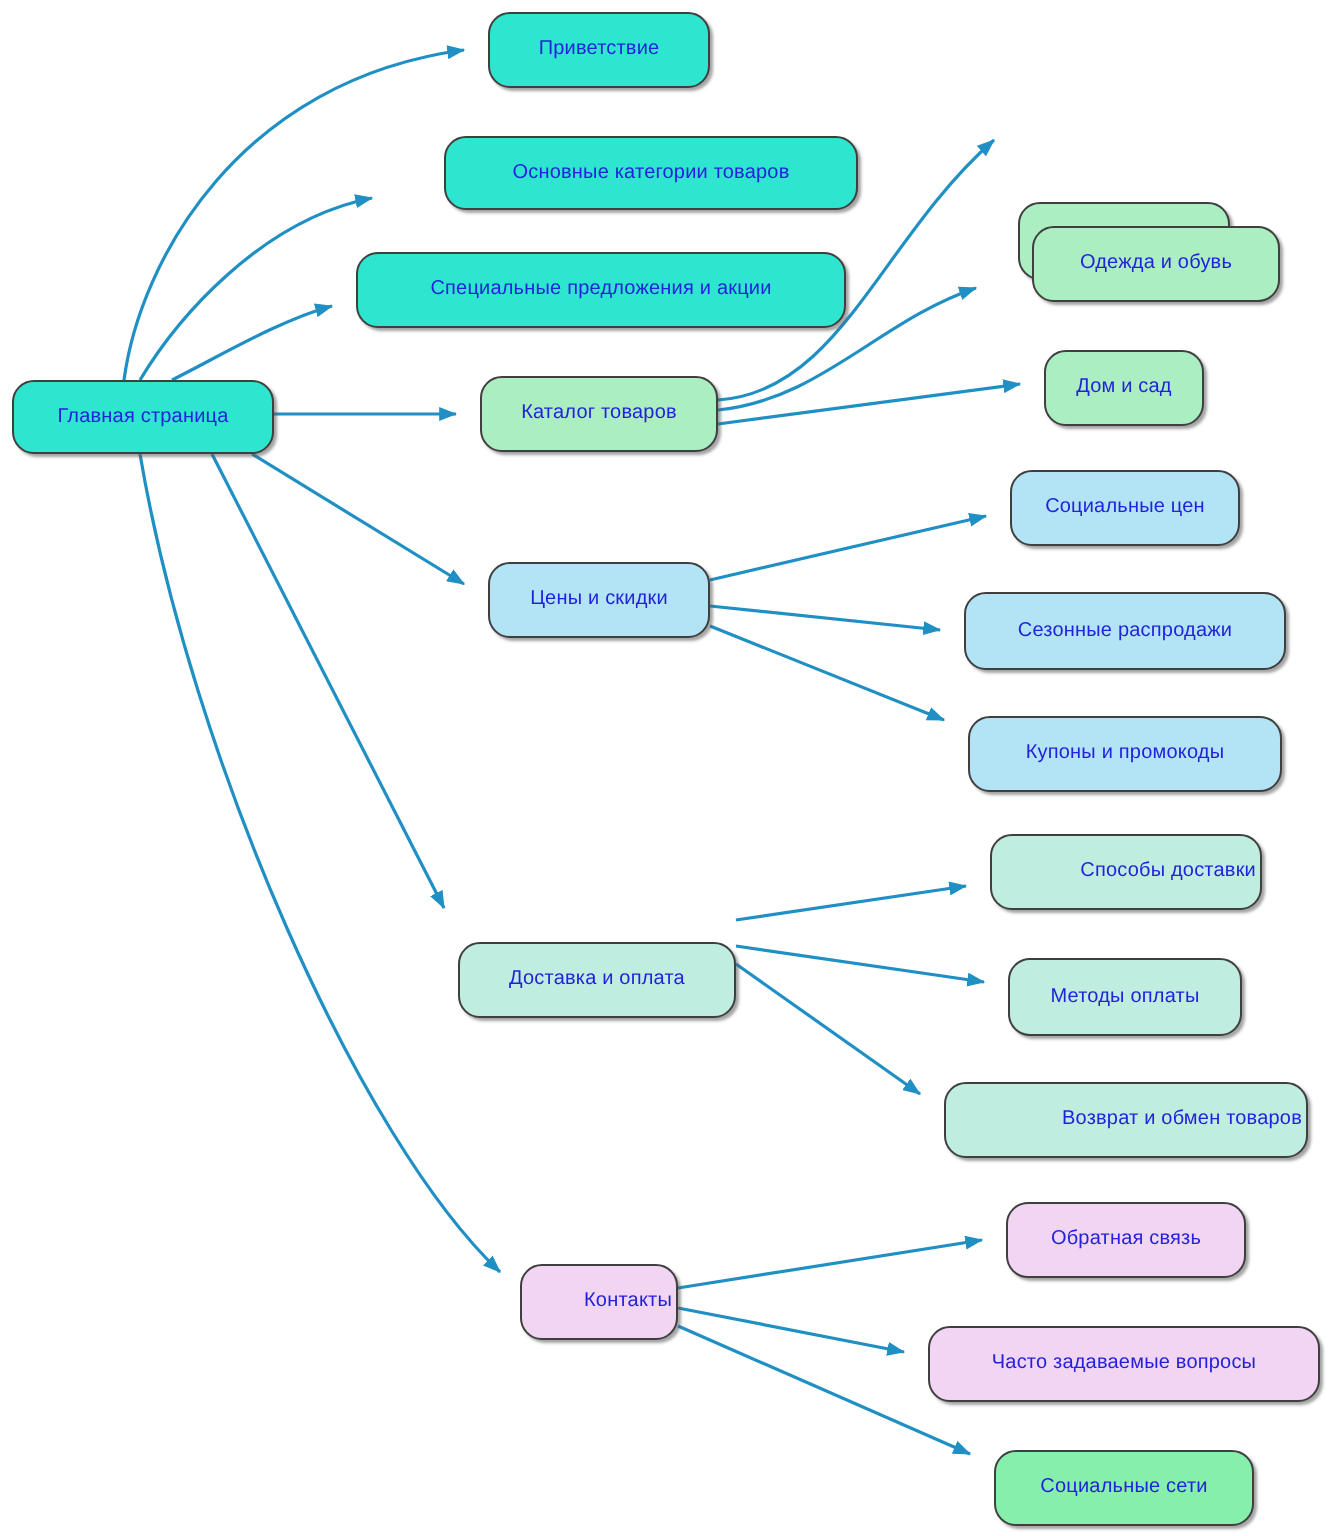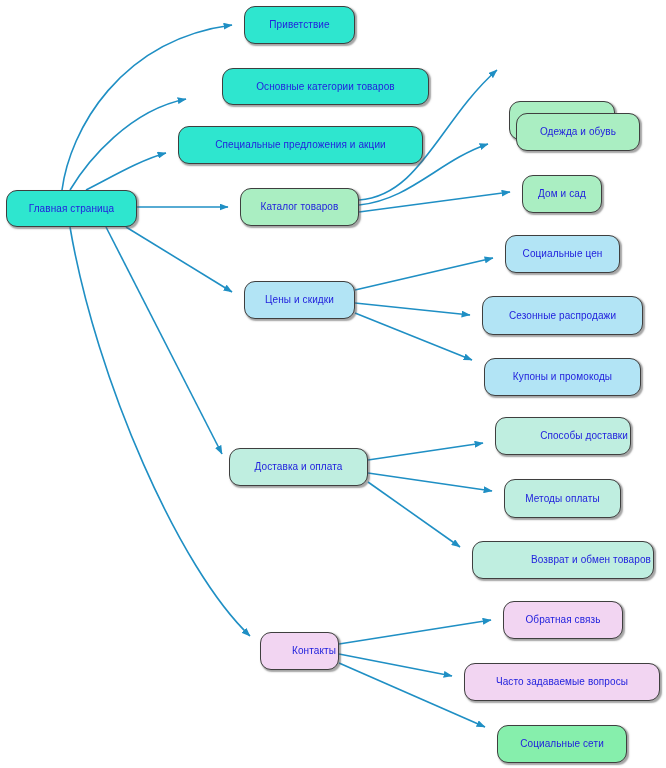--- a/index.html
+++ b/index.html
@@ -113,21 +113,21 @@
       </div>
       <div class="node" style="left: 505px; top: 235px; width: 115px; height: 38px; background: rgb(178, 228, 245);">
         <span class="node-label">Социальные цен</span>
       </div>
       <div class="node" style="left: 482px; top: 296px; width: 161px; height: 39px; background: rgb(178, 228, 245);">
         <span class="node-label">Сезонные распродажи</span>
       </div>
       <div class="node" style="left: 484px; top: 358px; width: 157px; height: 38px; background: rgb(178, 228, 245);">
         <span class="node-label">Купоны и промокоды</span>
       </div>
-      <div class="node" style="left: 229px; top: 448px; width: 139px; height: 38px; background: rgb(191, 238, 224);">
+      <div class="node" style="left: 229px; top: 471px; width: 139px; height: 38px; background: rgb(191, 238, 224);">
         <span class="node-label">Доставка и оплата</span>
       </div>
       <div class="node" style="left: 495px; top: 417px; width: 136px; height: 38px; background: rgb(191, 238, 224); justify-content: flex-end;">
         <span class="node-label">Способы доставки</span>
       </div>
       <div class="node" style="left: 504px; top: 479px; width: 117px; height: 39px; background: rgb(191, 238, 224);">
         <span class="node-label">Методы оплаты</span>
       </div>
       <div class="node" style="left: 472px; top: 541px; width: 182px; height: 38px; background: rgb(191, 238, 224); justify-content: flex-end;">
         <span class="node-label">Возврат и обмен товаров</span>

